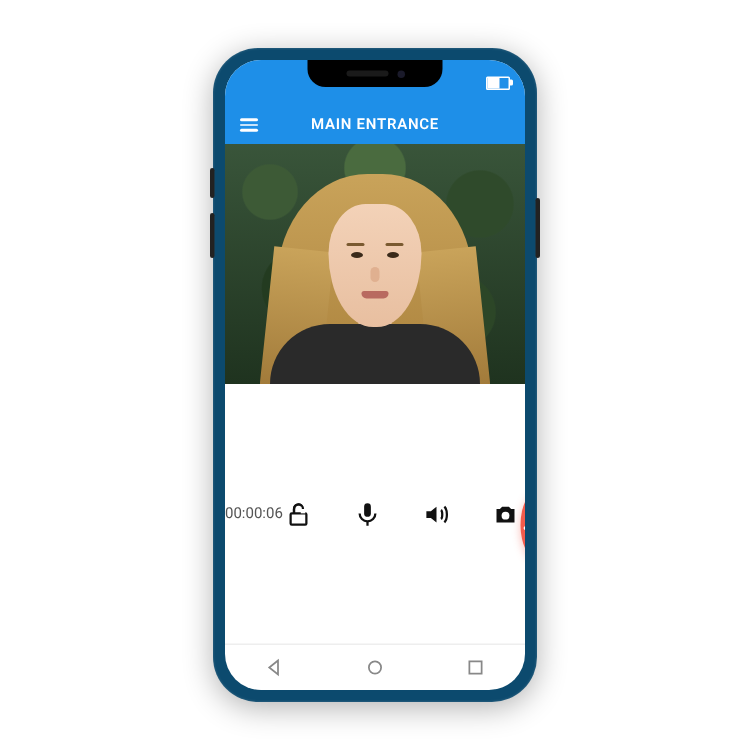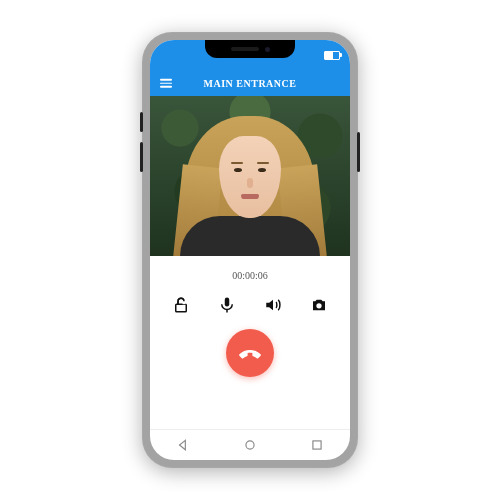--- a/index.html
+++ b/index.html
@@ -9,26 +9,25 @@
     height: 500px;
     background: #ffffff;
     display: flex;
     align-items: center;
     justify-content: center;
     font-family: -apple-system, BlinkMacSystemFont, "Segoe UI", Roboto, sans-serif;
   }
   .phone {
     width: 200px;
     height: 420px;
-    background: #a3a3a3;
+    background: #0c4a6e;
     border-radius: 30px;
     padding: 8px;
     box-shadow: 0 4px 20px rgba(0,0,0,0.3), inset 0 0 2px rgba(255,255,255,0.2);
     position: relative;
-    font-family: Liberation Serif, serif;
   }
   .side-btn {
     position: absolute;
     background: #222;
     border-radius: 2px;
   }
   .side-btn.left1 { left: -2px; top: 80px; width: 3px; height: 20px; }
   .side-btn.left2 { left: -2px; top: 110px; width: 3px; height: 30px; }
   .side-btn.right1 { right: -2px; top: 100px; width: 3px; height: 40px; }
   .screen {
@@ -156,21 +155,21 @@
   .face .brow{position:absolute;top:26px;width:12px;height:2px;background:#7a5a30;border-radius:2px;}
   .face .brow.l{left:12px;} .face .brow.r{right:12px;}
   .face .nose{position:absolute;top:42px;left:50%;transform:translateX(-50%);width:6px;height:10px;background:#e0b090;border-radius:3px;}
   .face .mouth{position:absolute;top:58px;left:50%;transform:translateX(-50%);width:18px;height:5px;background:#b86a60;border-radius:3px 3px 6px 6px;}
   .neck{position:absolute;top:100px;left:50%;transform:translateX(-50%);width:22px;height:20px;background:#ecc6a8;z-index:1;}
   .shoulders{position:absolute;bottom:0;left:50%;transform:translateX(-50%);width:140px;height:40px;background:#2a2a2a;border-radius:40px 40px 0 0;z-index:1;}
   .controls {
     flex: 1;
     background: #fff;
     display: flex;
-    flex-direction: column;
+    flex-direction: row;
     align-items: center;
     padding-top: 14px;
   }
   .timer {
     font-size: 10px;
     color: #555;
     margin-bottom: 14px;
   }
   .icon-row {
     display: flex;

